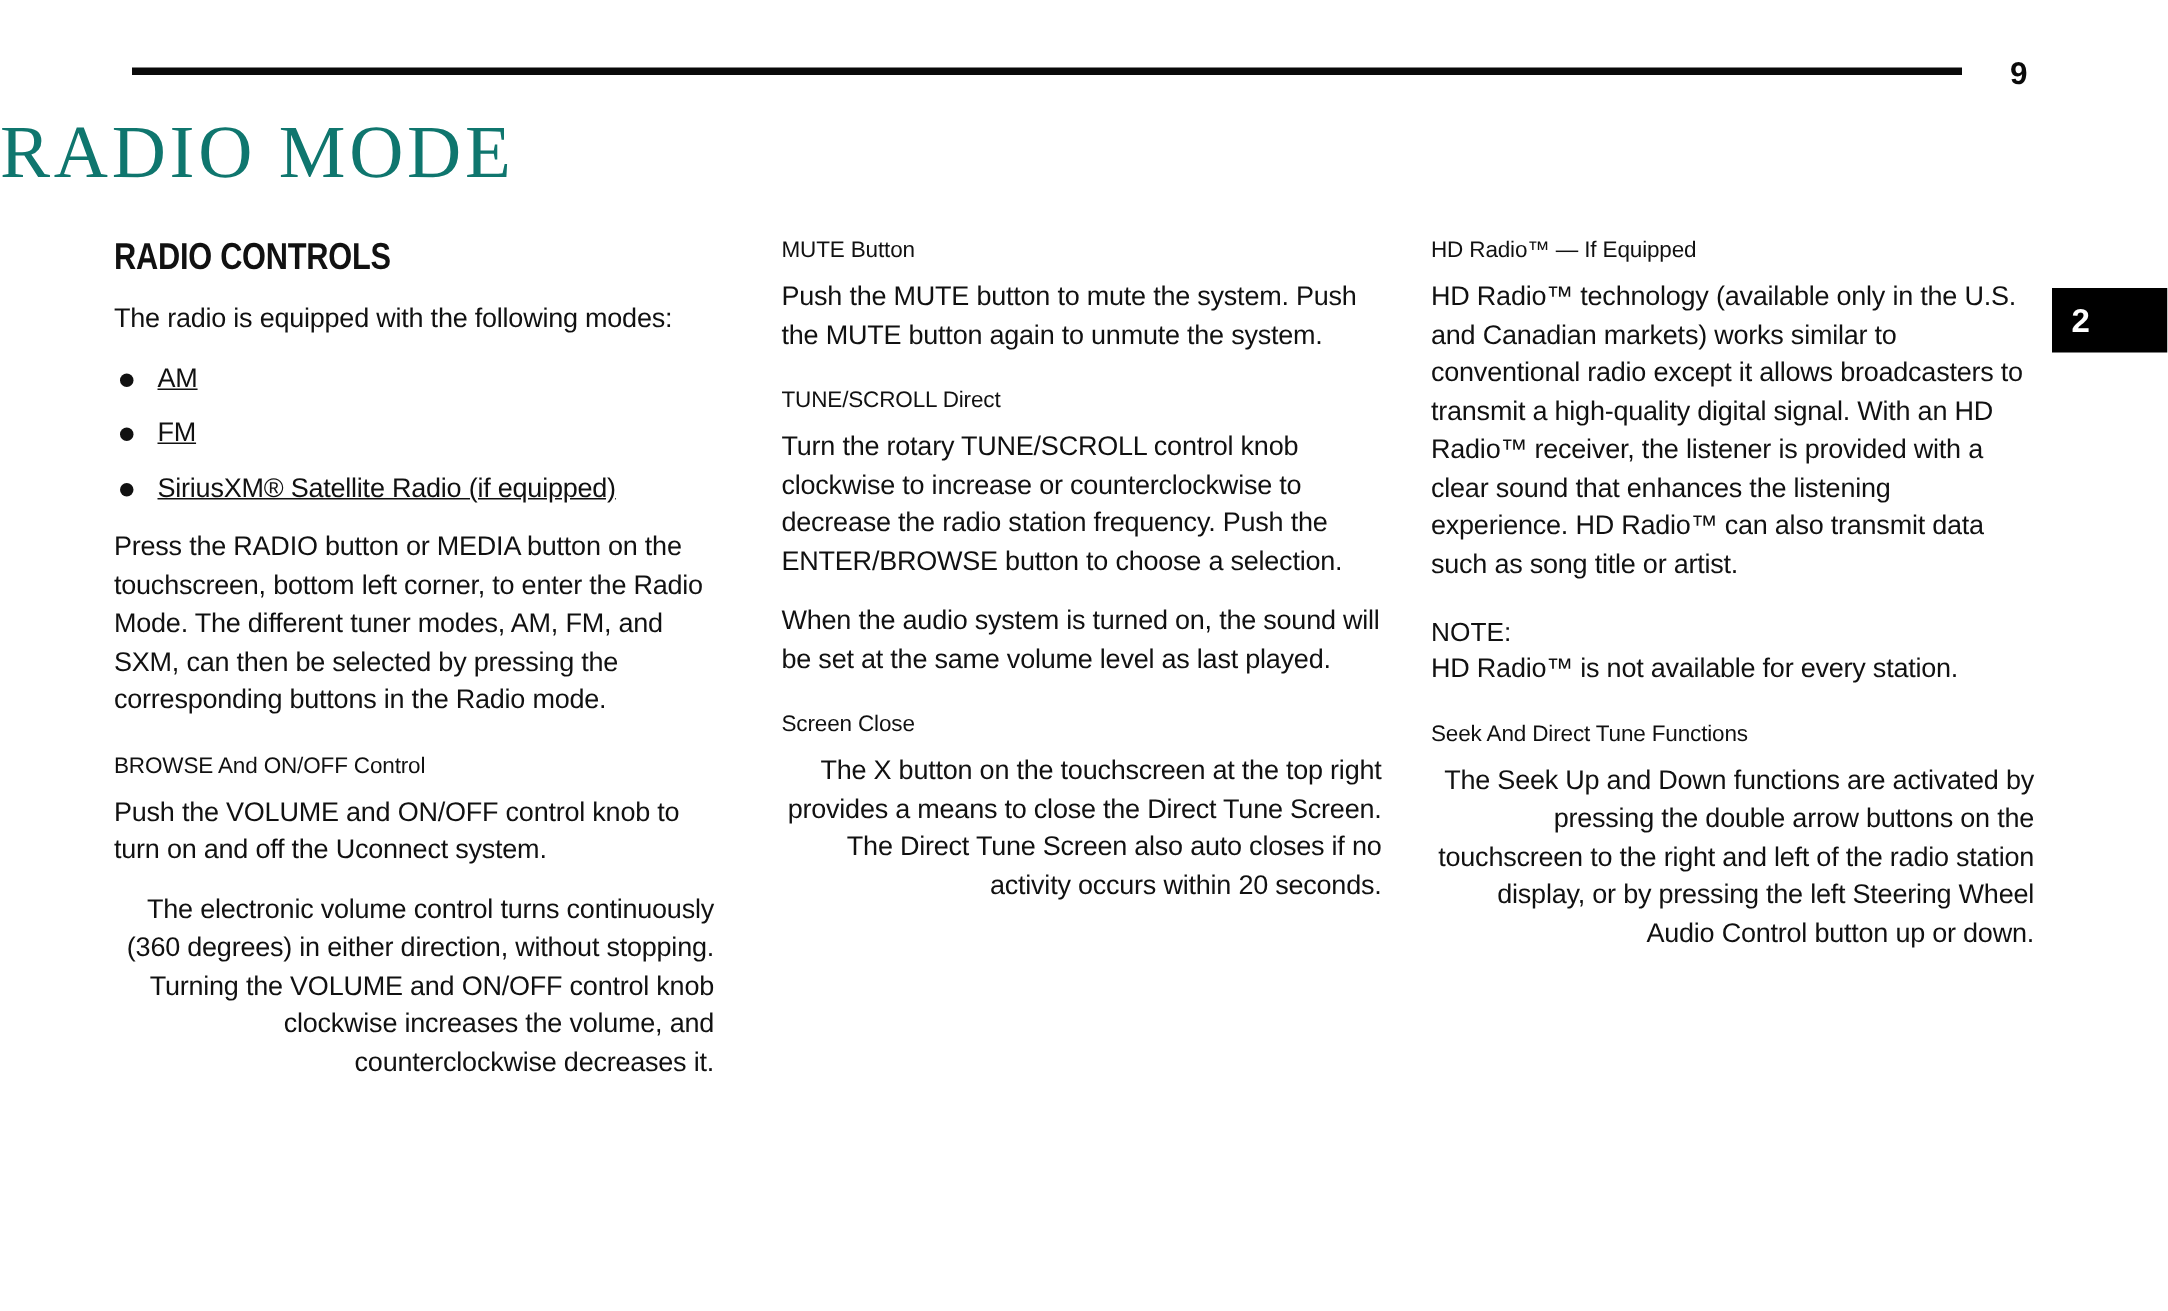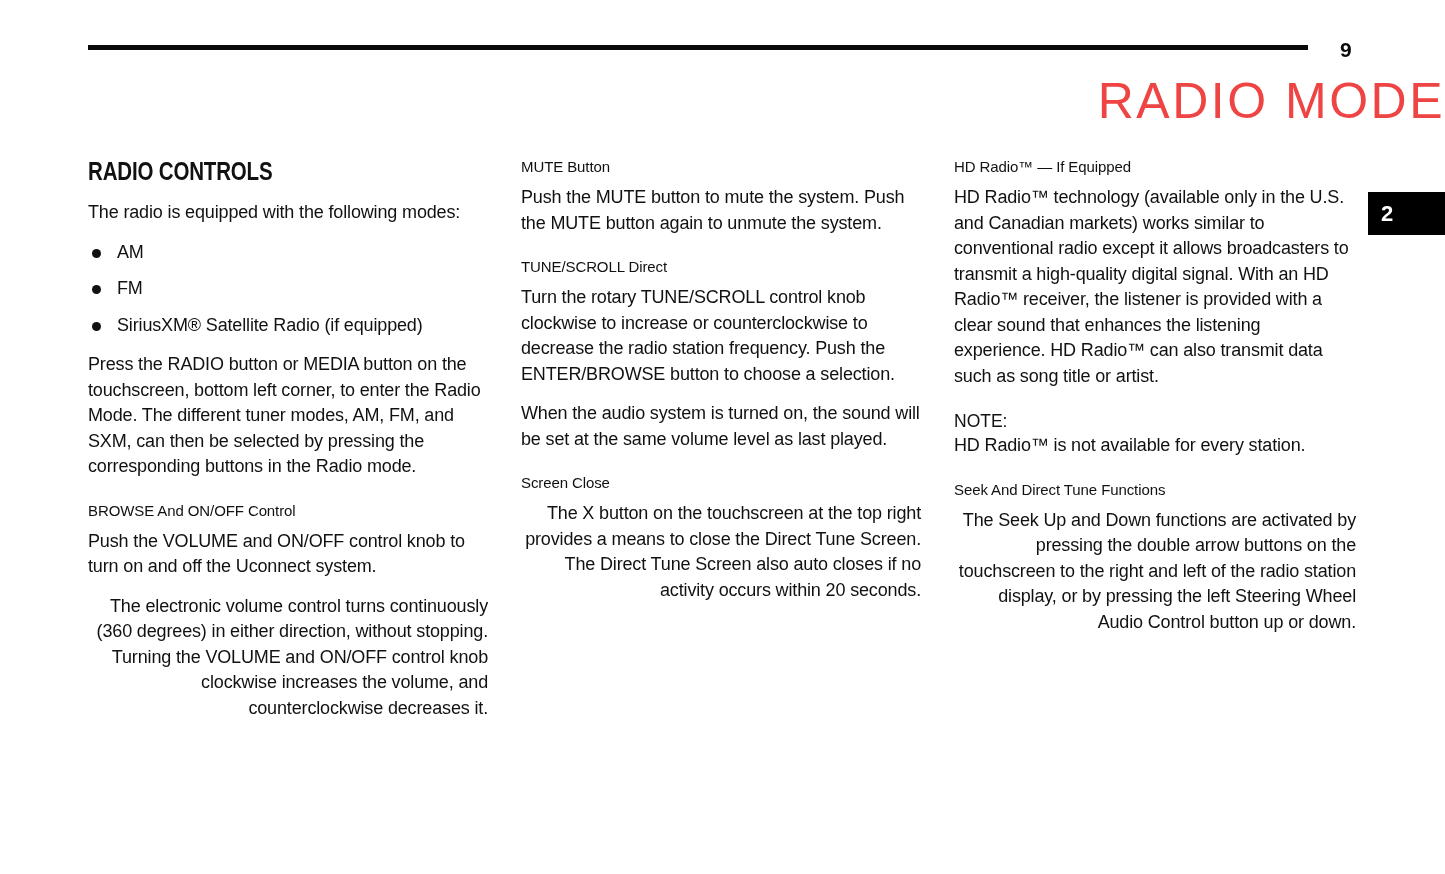--- a/index.html
+++ b/index.html
@@ -18,39 +18,40 @@
     width:1220px; height:5px;
     background:#0a0a0a;
   }
   .page-number {
     position:absolute; left:1340px; top:38px;
     font-size:21px; font-weight:bold; color:#0a0a0a;
     letter-spacing:0px;
   }
   .page-title {
     position:absolute; left:0; top:72px; width:1445px;
-    text-align:right;
-    font-size:50px; font-weight:300; color:#ef4444;
+    text-align:left;
+    font-size:50px; font-weight:300; color:#0f766e;
     letter-spacing:2.5px;
+    font-family:Liberation Serif, serif;
   }
 
   
   .chapter-tab {
     position:absolute; left:1368px; top:192px;
     width:77px; height:43px;
     background:#000000;
     display:flex; align-items:center; padding-left:13px;
   }
   .chapter-tab .num {
     color:#ffffff; font-size:22px; font-weight:bold;
   }
 
   
   .col { position:absolute; top:158px; width:400px; }
-  .col-1 { left:88px; width:400px; }
+  .col-1 { left:76px; width:400px; }
   .col-2 { left:521px; width:400px; }
   .col-3 { left:954px; width:402px; }
 
   h1.section-title {
     font-size:25px; font-weight:bold;
     letter-spacing:-0.2px;
     transform:scaleX(0.82);
     transform-origin:left center;
     white-space:nowrap;
     margin-bottom:16px;
@@ -76,20 +77,21 @@
   }
   p.body:last-child { margin-bottom:0;text-align:right; }
 
   ul.modes { list-style:none; margin:0 0 14px 0; }
   ul.modes li {
     position:relative;
     font-size:18px; line-height:25.5px;
     padding-left:29px;
     margin-bottom:11px;
     letter-spacing:-0.15px;
+    text-decoration:underline;
   }
   ul.modes li .bullet {
     position:absolute; left:4px; top:9px;
     width:9px; height:9px; border-radius:50%;
     background:#111111;
   }
 </style>
 </head>
 <body>
 

